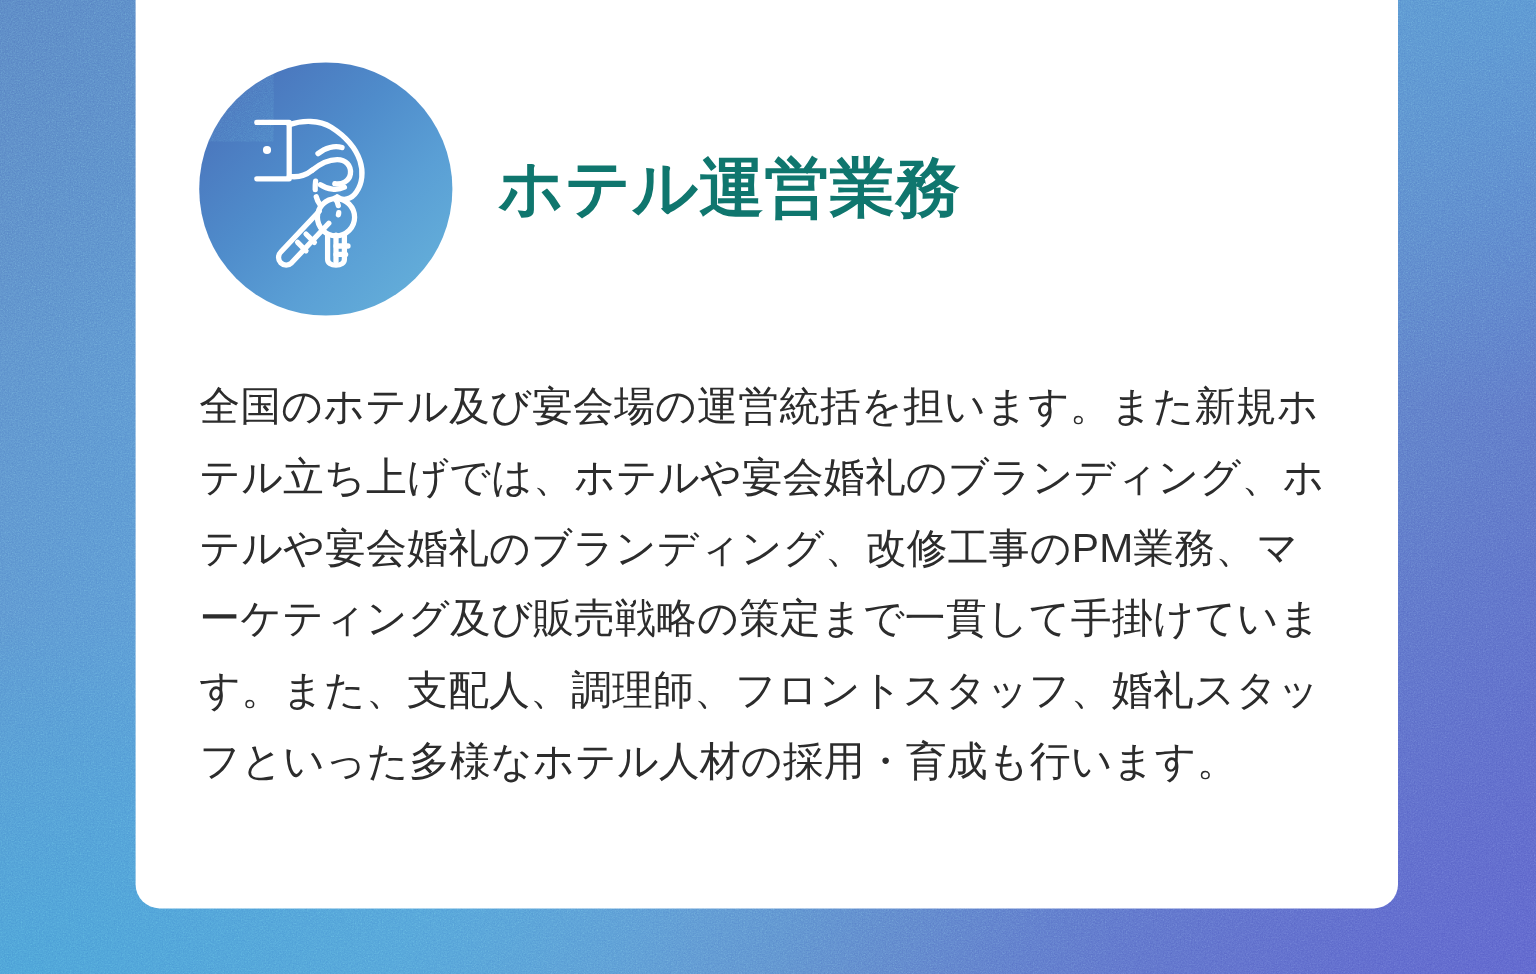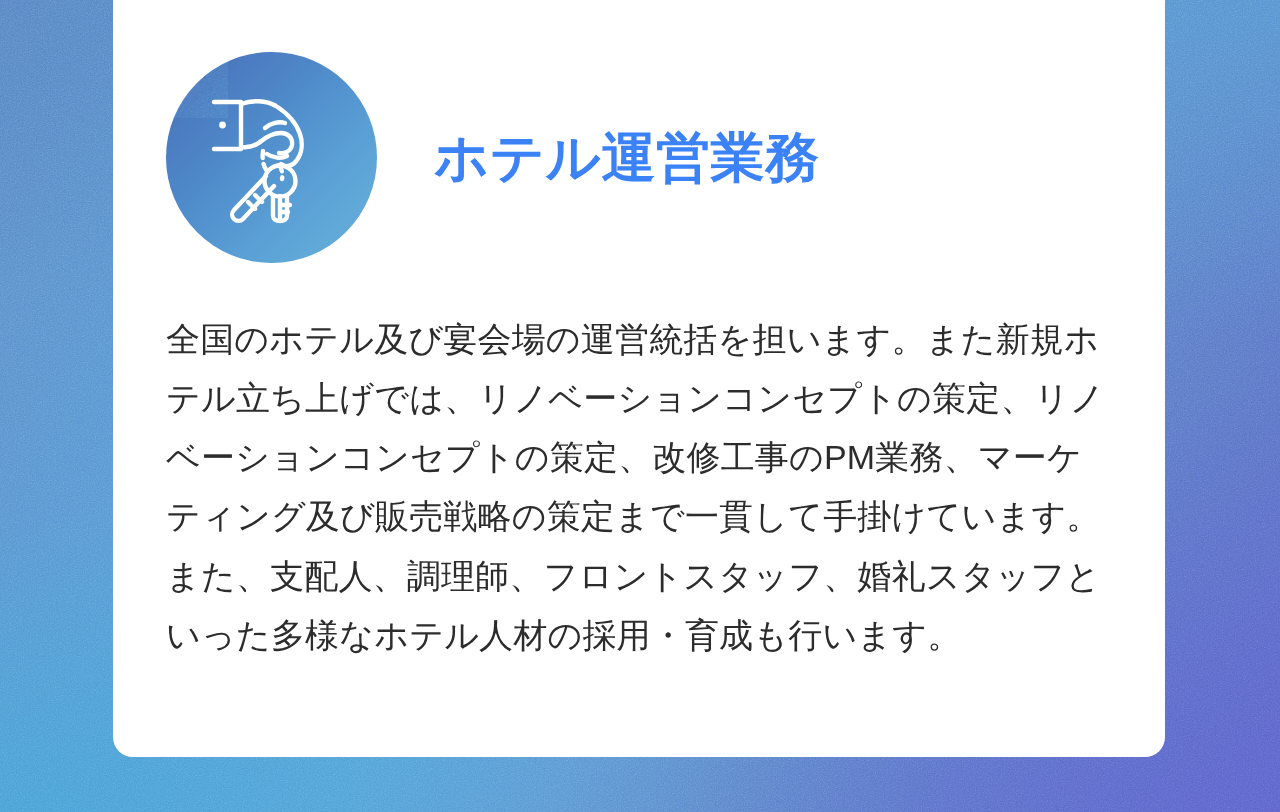--- a/index.html
+++ b/index.html
@@ -98,22 +98,22 @@
     position: absolute;
     left: 50%;
     top: 50%;
     transform: translate(-50%, -50%);
     width: 124px;
     height: 132px;
     display: block;
   }
 
   .card-title {
-    margin: 0 0 0 57px;
-    color: #3b82f6;
+    margin: 0 0 0 38px;
+    color: #0f766e;
     font-size: 54px;
     line-height: 1.05;
     font-weight: 700;
     letter-spacing: 0.01em;
     white-space: nowrap;
   }
 
   
   .card-body {
     margin: 47px 0 0 0;
@@ -187,17 +187,17 @@
             <feColorMatrix type="saturate" values="0"></feColorMatrix>
           </filter>
           <rect width="211" height="211" filter="url(#grainBadge)"></rect>
         </svg>
       </div>
 
       <h1 class="card-title">ホテル運営業務</h1>
     </header>
 
     <div class="card-body">
-      <p>全国のホテル及び宴会場の運営統括を担います。また新規ホテル立ち上げでは、リノベーションコンセプトの策定、リノベーションコンセプトの策定、改修工事のPM業務、マーケティング及び販売戦略の策定まで一貫して手掛けています。また、支配人、調理師、フロントスタッフ、婚礼スタッフといった多様なホテル人材の採用・育成も行います。</p>
+      <p>全国のホテル及び宴会場の運営統括を担います。また新規ホテル立ち上げでは、ホテルや宴会婚礼のブランディング、ホテルや宴会婚礼のブランディング、改修工事のPM業務、マーケティング及び販売戦略の策定まで一貫して手掛けています。また、支配人、調理師、フロントスタッフ、婚礼スタッフといった多様なホテル人材の採用・育成も行います。</p>
     </div>
 
   </section>
 </div>
 
 </body></html>

